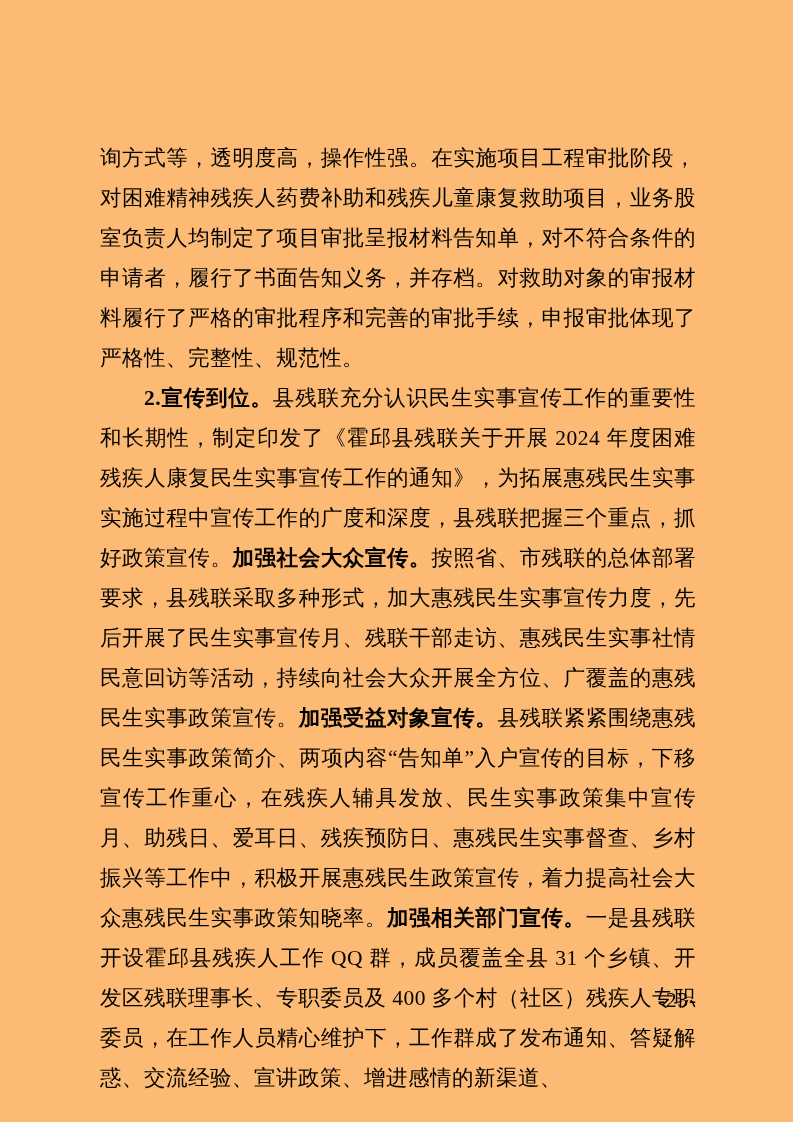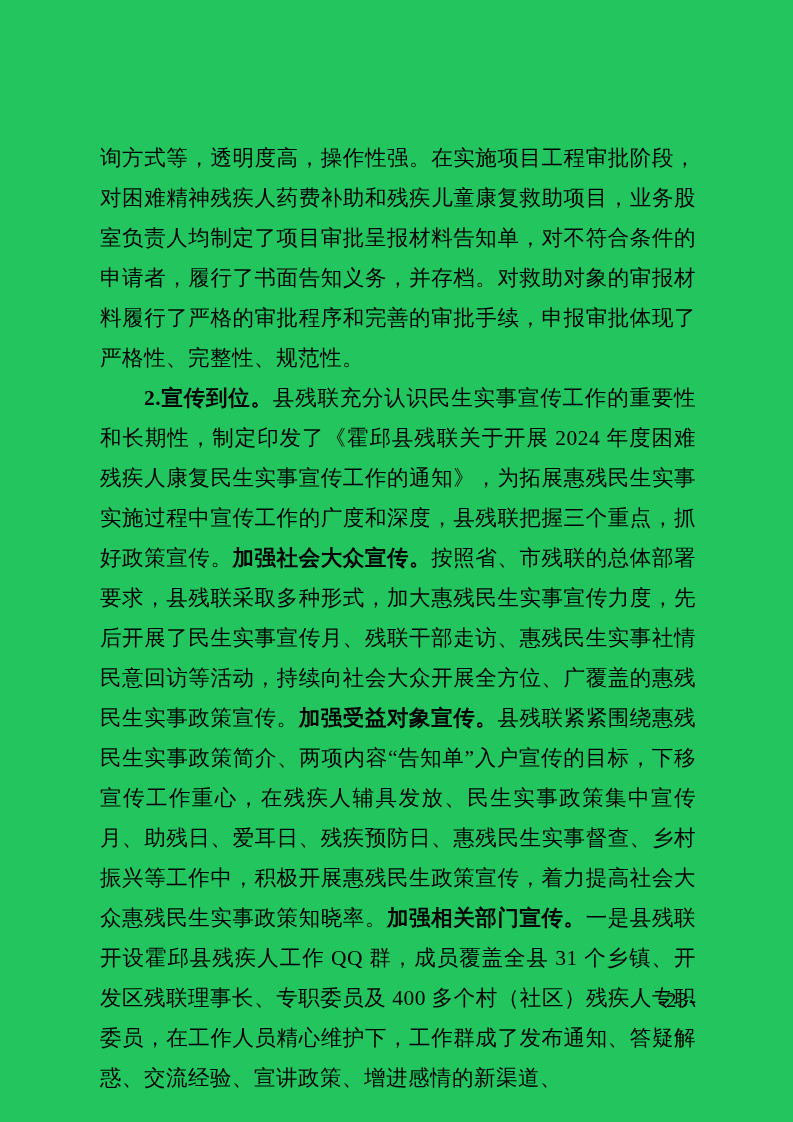--- a/index.html
+++ b/index.html
@@ -6,21 +6,21 @@
     margin: 0;
     padding: 0;
     background: #888;
     font-family: "Liberation Serif", "DejaVu Serif", serif;
   }
   .page {
     position: relative;
     width: 793px;
     height: 1122px;
     margin: 0 auto;
-    background: #22c55e;
+    background: #fdba74;
     color: #000000;
     overflow: hidden;
   }
   .content {
     position: absolute;
     left: 100px;
     top: 138px;
     width: 596px;
   }
   .content p {

